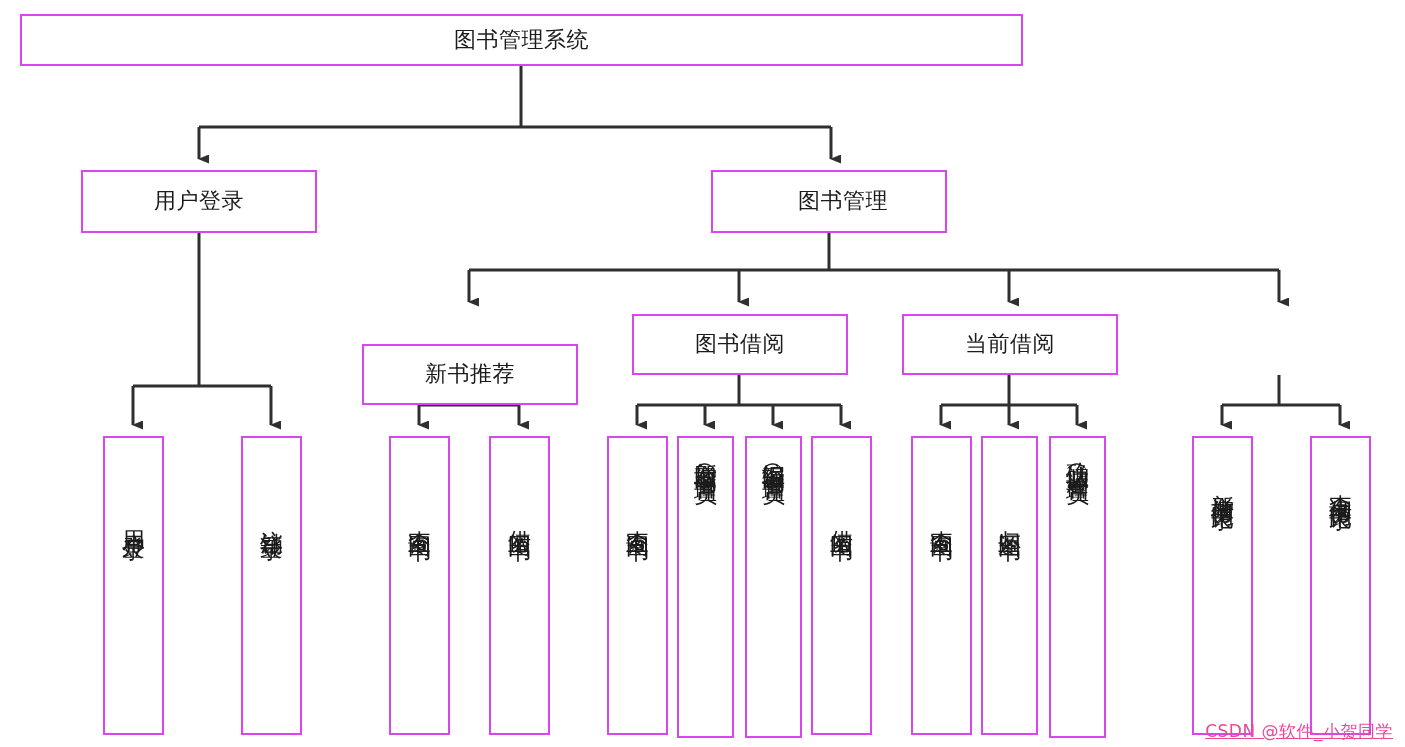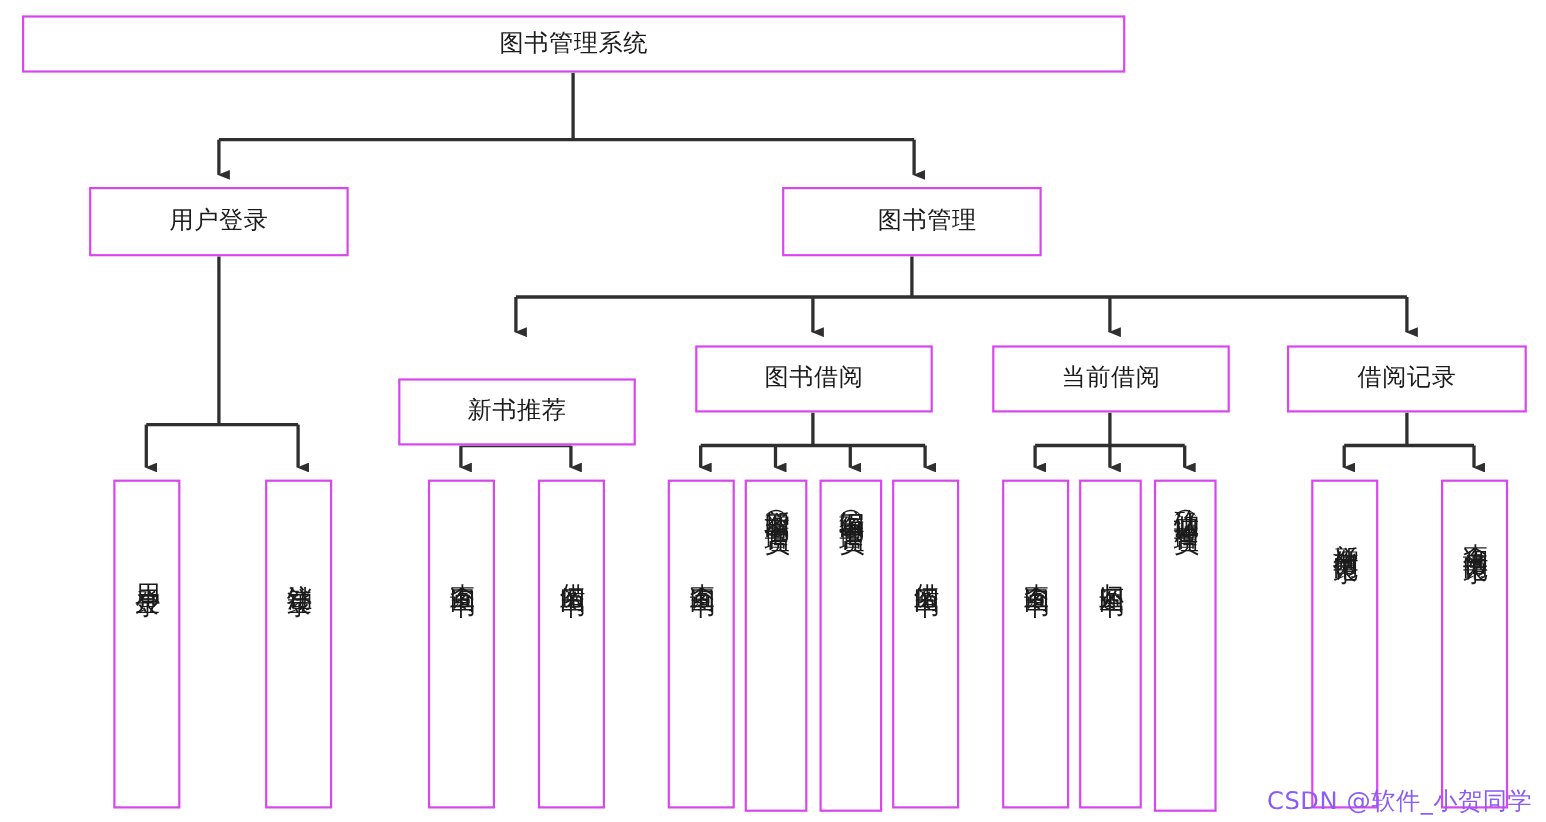--- a/index.html
+++ b/index.html
@@ -54,25 +54,26 @@
     text-orientation: upright;
     font-size: 23px;
     letter-spacing: 3px;
     line-height: 1;
     margin-top: 0;
   }
   #watermark {
     position: absolute;
     right: 12px;
     bottom: 4px;
-    font-size: 22px;
-    color: #8b5cf6;
+    font-size: 17px;
+    color: #ec4899;
     letter-spacing: 0.5px;
     white-space: nowrap;
     pointer-events: none;
+    text-decoration: underline;
   }
 </style>
 </head>
 <body>
 
 <div id="canvas">
 
   <svg id="wires" viewBox="0 0 1405 747" xmlns="http://www.w3.org/2000/svg">
     <defs>
       <marker id="arrow" markerWidth="9" markerHeight="11" refX="4.5" refY="10" orient="auto" markerUnits="userSpaceOnUse">
@@ -136,23 +137,20 @@
 
   <div class="node horiz" style="left:362px; top:314px; width:216px; height:61px;margin-top:30px;">
     <span class="lbl">新书推荐</span>
   </div>
   <div class="node horiz" style="left:632px; top:314px; width:216px; height:61px;">
     <span class="lbl">图书借阅</span>
   </div>
   <div class="node horiz" style="left:902px; top:314px; width:216px; height:61px;">
     <span class="lbl">当前借阅</span>
   </div>
-  <div class="node horiz" style="left:1170px; top:314px; width:218px; height:61px;">
-    <span class="lbl">借阅记录</span>
-  </div>
 
   <div class="node vert" style="left:103px; top:436px; width:61px; height:299px; padding-top:74px;">
     <span class="lbl">用户登录</span>
   </div>
   <div class="node vert" style="left:241px; top:436px; width:61px; height:299px; padding-top:74px;">
     <span class="lbl">注销登录</span>
   </div>
 
   <div class="node vert" style="left:389px; top:436px; width:61px; height:299px; padding-top:74px;">
     <span class="lbl">查询图书</span>

